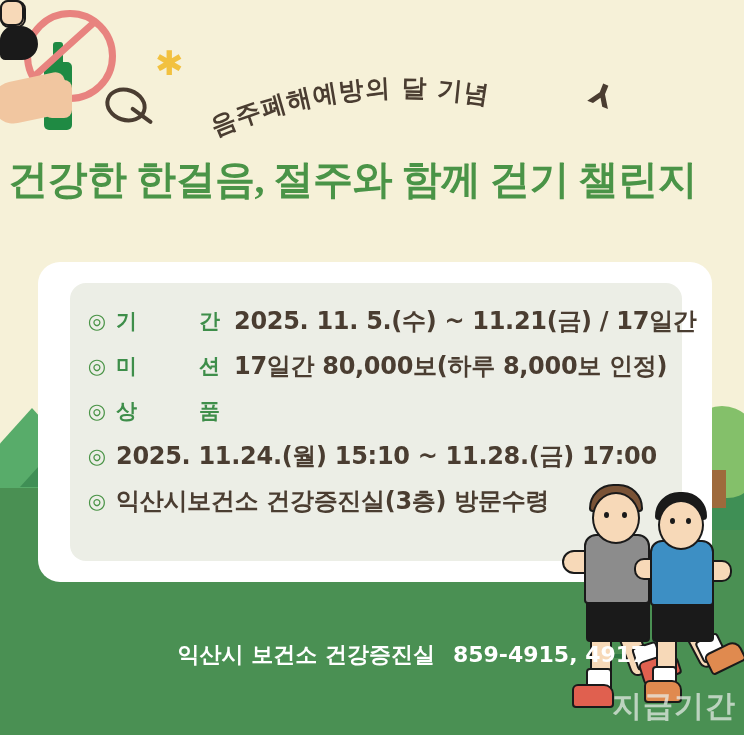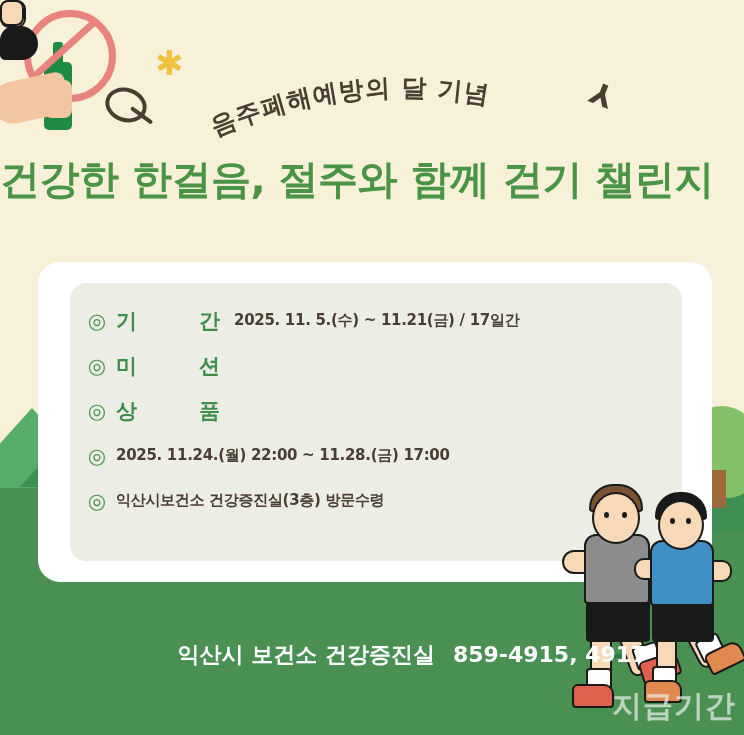--- a/index.html
+++ b/index.html
@@ -106,26 +106,27 @@
   }
   .arc-wrap svg{width:744px;height:80px;overflow:visible;}
   .arc-text{
     fill:#4a3d31;
     font-family:"DejaVu Sans","Liberation Sans",sans-serif;
     font-size:25px;font-weight:bold;letter-spacing:1px;
   }
 
   
   .title{
-    position:absolute;left:0;top:152px;width:604px;
+    position:absolute;left:8px;top:152px;width:604px;
     text-align:center;
     color:#4a9447;
     font-size:40px;font-weight:bold;
     letter-spacing:-0.5px;
     white-space:nowrap;
+    font-family:Liberation Serif, serif;
   }
 
   
   .card{
     position:absolute;left:38px;top:262px;
     width:674px;height:320px;
     background:#ffffff;
     border-radius:22px;
   }
   .panel{
@@ -154,21 +155,21 @@
     color:#3e8e4a;
     font-size:21px;font-weight:bold;
     letter-spacing:0px;
   }
   .label.spread{
     display:flex;justify-content:space-between;
     padding-right:14px;
   }
   .value{
     color:#4a3d31;
-    font-size:15px;font-weight:bold;
+    font-size:24px;font-weight:bold;
     letter-spacing:-0.3px;
     white-space:nowrap;
   }
 
   
   .runner{position:absolute;}
   .r-head{position:absolute;border-radius:50%;background:#f7d9b8;border:2.5px solid #1a1a1a;}
   .r-hair{position:absolute;background:#7a5336;border:2.5px solid #1a1a1a;}
   .r-body{position:absolute;border:2.5px solid #1a1a1a;}
   .r-leg{position:absolute;background:#1a1a1a;border:2.5px solid #1a1a1a;}
@@ -283,33 +284,34 @@
       </span>
       <span class="value">2025. 11. 5.(수) ~ 11.21(금) / 17일간</span>
     </div>
 
     <div class="row">
       <span class="bullet">◎</span>
       <span class="label spread">
         <span>미</span>
         <span>션</span>
       </span>
+      <span class="value">17일간 80,000보(하루 8,000보 인정)</span>
     </div>
 
     <div class="row">
       <span class="bullet">◎</span>
       <span class="label spread">
         <span>상</span>
         <span>품</span>
       </span>
     </div>
 
     <div class="row">
       <span class="bullet">◎</span>
-      <span class="value">2025. 11.24.(월) 22:00 ~ 11.28.(금) 17:00</span>
+      <span class="value">2025. 11.24.(월) 15:10 ~ 11.28.(금) 17:00</span>
     </div>
 
     <div class="row">
       <span class="bullet">◎</span>
       <span class="value">익산시보건소 건강증진실(3층) 방문수령</span>
     </div>
 
   </div>
 
   <div class="speed-line sl1"></div>

